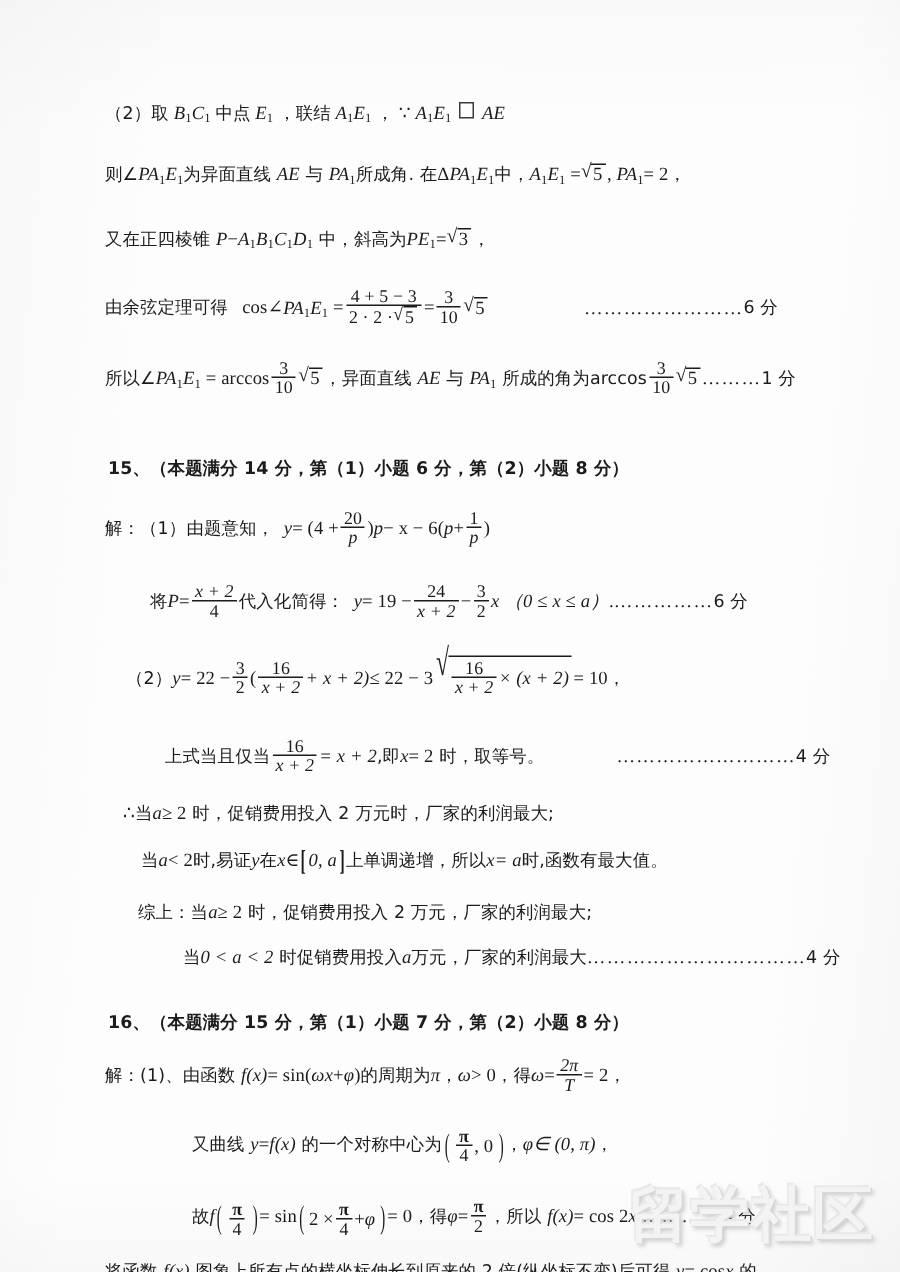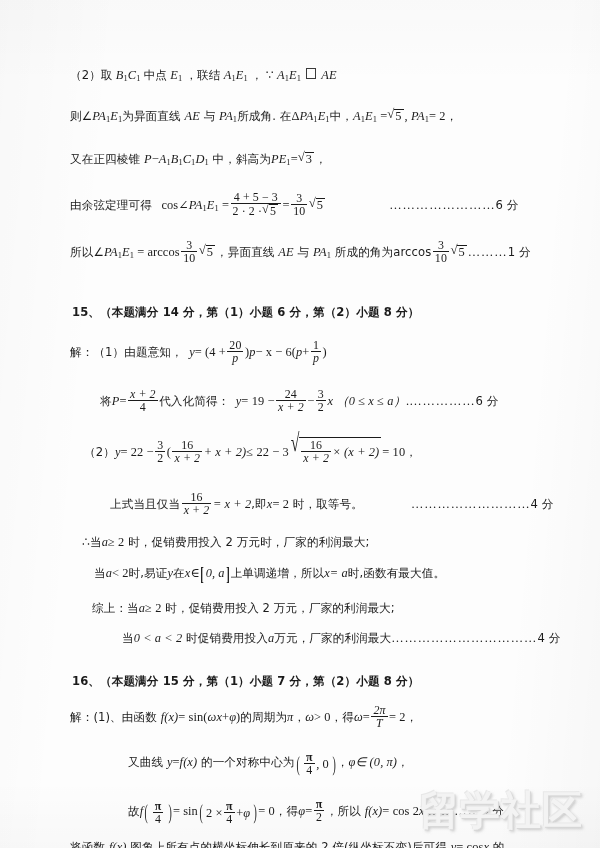--- a/index.html
+++ b/index.html
@@ -151,21 +151,21 @@
   .watermark {
     position: absolute;
     right: 8px;
     bottom: 18px;
     width: 182px;
     text-align: center;
     pointer-events: none;
     user-select: none;
   }
   .wm-cn {
-    font-family: Liberation Sans, sans-serif;
+    font-family: Liberation Serif, serif;
     font-size: 40px;
     font-weight: bold;
     letter-spacing: 1px;
     color: #f3f3f3;
     text-shadow:
       1px 1px 0 #d8d8d8,
       -1px -1px 0 #e8e8e8,
       2px 2px 3px rgba(160,160,160,0.55);
     line-height: 1.0;
   }

